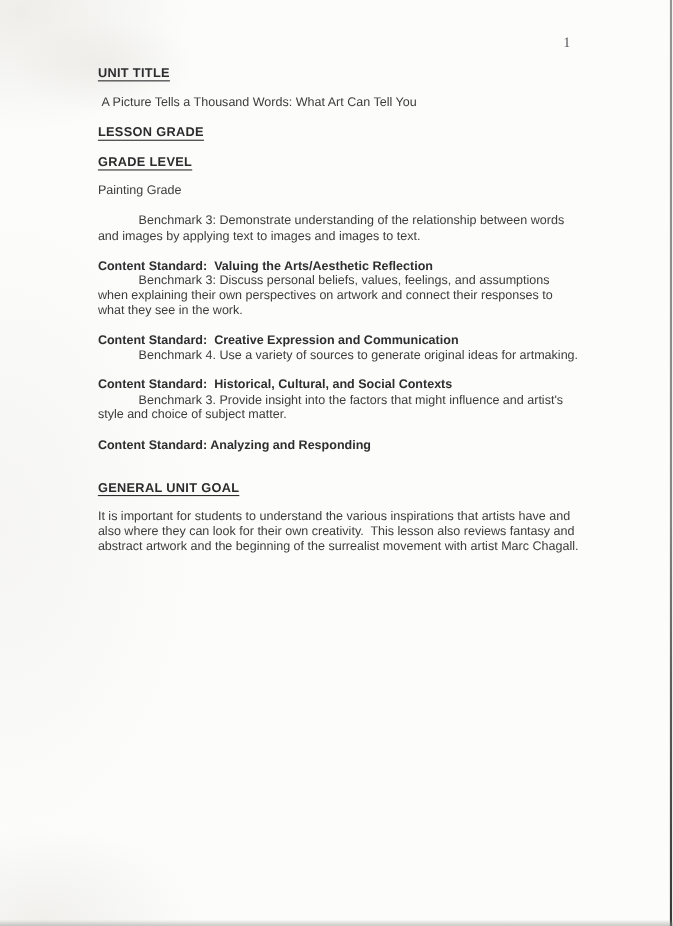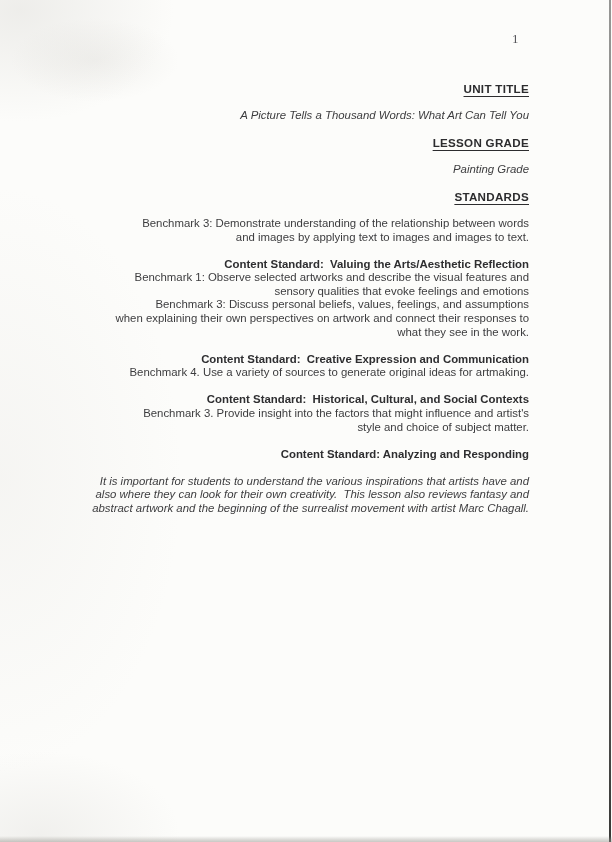--- a/index.html
+++ b/index.html
@@ -39,46 +39,44 @@
   .page-number {
     position: absolute;
     top: 31px;
     left: 512px;
     font-family: "Liberation Serif", serif;
     font-size: 13px;
     color: #55555a;
   }
   .content {
     position: absolute;
-    top: 82px;
+    top: 60px;
     left: 89px;
     width: 440px;
     font-size: 11.4px;
     line-height: 13.6px;
     color: #3c3c3e;
-    text-align: right;
   }
   .content p, .content h2 {
     margin: 0;
     padding: 0;
     white-space: pre-wrap;
   }
   .sec-heading {
     font-size: 11.6px;
     font-weight: bold;
     color: #2c2c2e;
     text-decoration: underline;
     text-underline-offset: 2.5px;
     text-decoration-thickness: 1.3px;
     letter-spacing: 0.3px;
     margin-bottom: 13px !important;
   }
   .plain-para {
     margin-bottom: 14px !important;
-    font-style: italic;
   }
   .std-title {
     font-weight: bold;
     color: #2e2e30;
   }
   .benchmark {
     text-indent: 37px;
   }
   .standard {
     margin-bottom: 13.5px;
@@ -92,46 +90,46 @@
 
 <div class="page-number">1</div>
 
 <div class="content">
 
   <h2 class="sec-heading">UNIT TITLE</h2>
   <p class="plain-para"> A Picture Tells a Thousand Words: What Art Can Tell You</p>
 
   <h2 class="sec-heading">LESSON GRADE</h2>
 
+  <h2 class="sec-heading">GRADE LEVEL</h2>
   <p class="plain-para">Painting Grade</p>
 
-  <h2 class="sec-heading">STANDARDS</h2>
 
   <div class="standard">
     <p class="benchmark">Benchmark 3: Demonstrate understanding of the relationship between words and images by applying text to images and images to text.</p>
   </div>
 
   <div class="standard">
     <p class="std-title">Content Standard:  Valuing the Arts/Aesthetic Reflection</p>
-    <p class="benchmark">Benchmark 1: Observe selected artworks and describe the visual features and sensory qualities that evoke feelings and emotions</p>
     <p class="benchmark">Benchmark 3: Discuss personal beliefs, values, feelings, and assumptions when explaining their own perspectives on artwork and connect their responses to what they see in the work.</p>
   </div>
 
   <div class="standard">
     <p class="std-title">Content Standard:  Creative Expression and Communication</p>
     <p class="benchmark">Benchmark 4. Use a variety of sources to generate original ideas for artmaking.</p>
   </div>
 
   <div class="standard">
     <p class="std-title">Content Standard:  Historical, Cultural, and Social Contexts</p>
     <p class="benchmark">Benchmark 3. Provide insight into the factors that might influence and artist's style and choice of subject matter.</p>
   </div>
 
   <div class="standard">
     <p class="std-title">Content Standard: Analyzing and Responding</p>
   </div>
 
+  <h2 class="sec-heading goal-heading">GENERAL UNIT GOAL</h2>
   <p class="plain-para">It is important for students to understand the various inspirations that artists have and also where they can look for their own creativity.  This lesson also reviews fantasy and abstract artwork and the beginning of the surrealist movement with artist Marc Chagall.</p>
 
 </div>
 
 <div class="scan-edge-right"></div>
 <div class="scan-edge-bottom"></div>
 
 </body></html>

